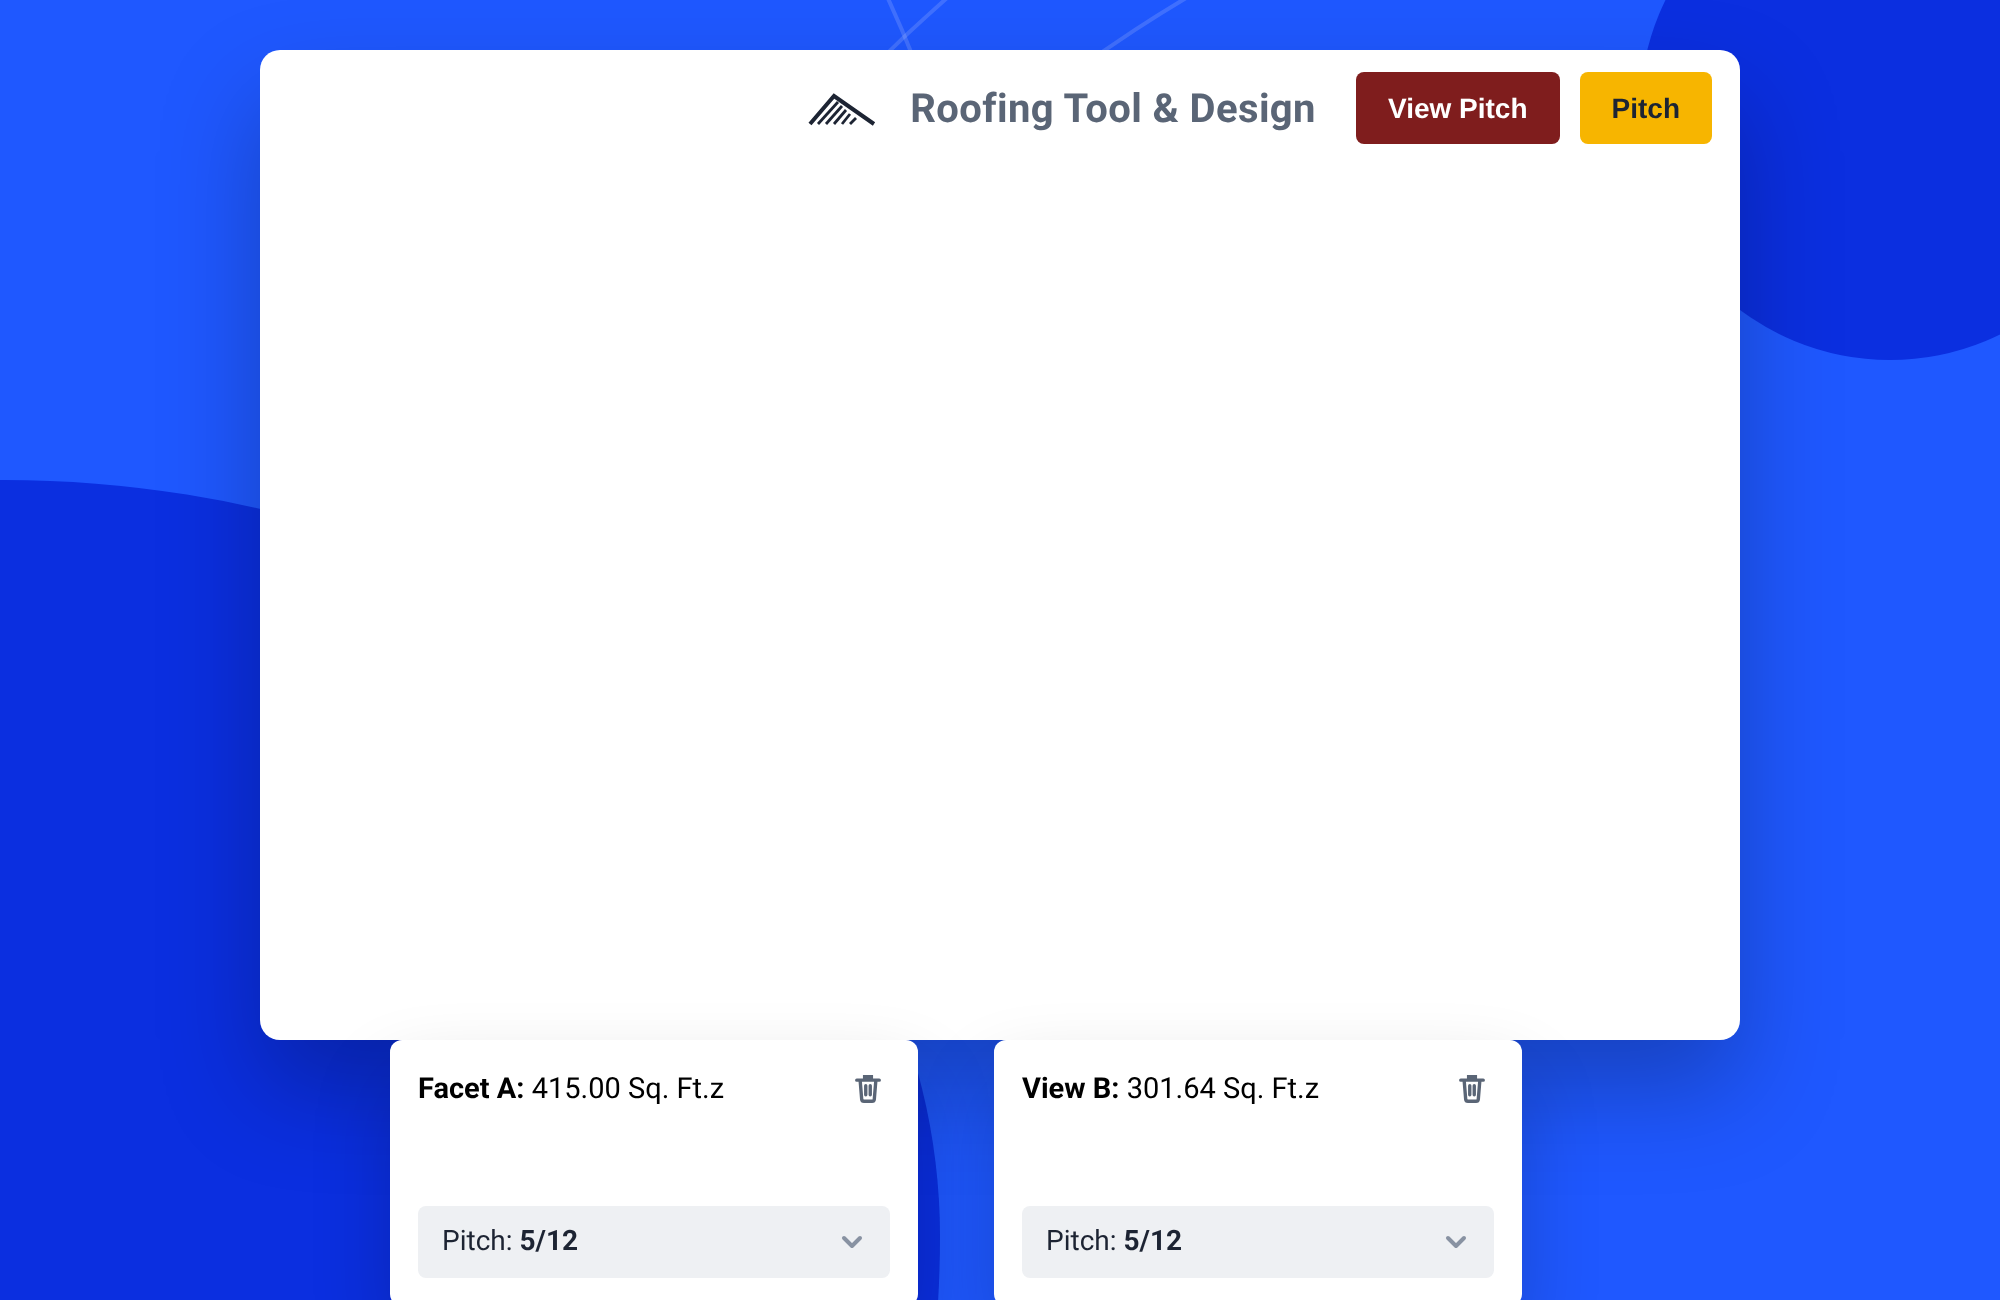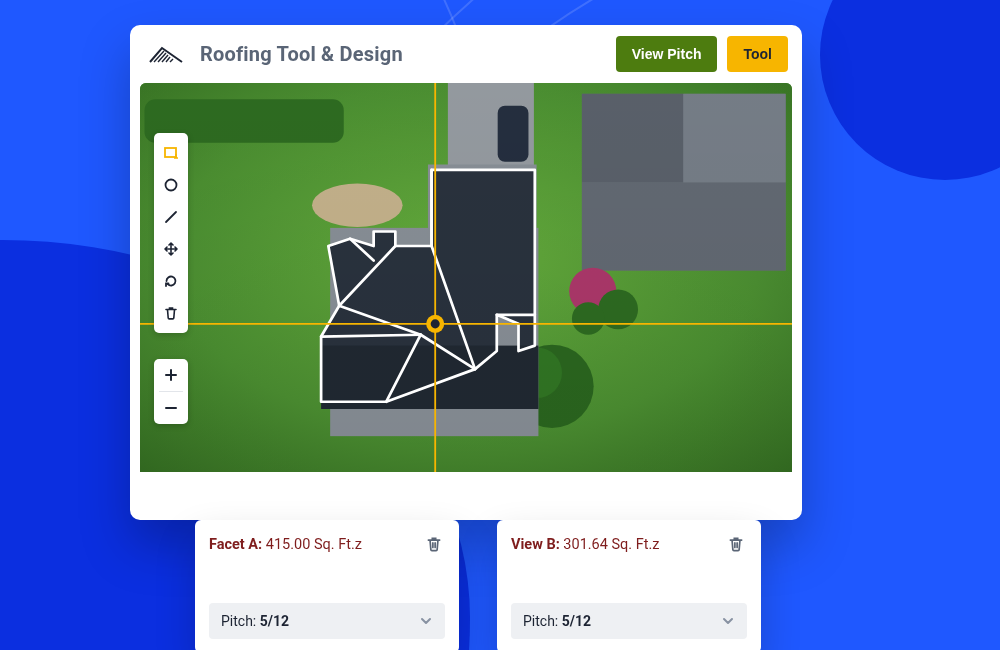--- a/index.html
+++ b/index.html
@@ -11,47 +11,48 @@
   .bg .arc1, .bg .arc2, .bg .arc3 { position: absolute; border: 2px solid rgba(255,255,255,0.15); border-radius: 50%; }
   .bg .arc1 { width: 1200px; height: 1200px; left: -700px; top: -350px; }
   .bg .arc2 { width: 1400px; height: 1400px; right: -650px; top: -100px; }
   .bg .arc3 { width: 1600px; height: 1600px; right: -800px; top: -200px; }
   .bg .blob1 { position: absolute; width: 900px; height: 900px; left: -430px; top: 240px; background: #0b2fe0; border-radius: 48% 52% 55% 45% / 50% 42% 58% 50%; }
   .bg .blob2 { position: absolute; width: 250px; height: 250px; right: -70px; top: -70px; background: #0b2fe0; border-radius: 50%; }
 
   .panel {
     position: absolute;
     left: 130px; top: 25px;
-    width: 672px; height: 495px;
+    width: 740px; height: 495px;
     background: #fff;
     border-radius: 10px;
     box-shadow: 0 25px 50px rgba(0,0,0,0.25);
     z-index: 2;
     display: flex; flex-direction: column;
     overflow: hidden;
+    align-items: flex-end;
   }
 
   .header {
     height: 58px;
     display: flex; align-items: center;
     padding: 0 14px 0 18px;
     gap: 10px;
   }
   .header .title {
     font-size: 20px; font-weight: 700; color: #5a6576; letter-spacing: .2px;
     margin-left: 6px;
   }
   .header .spacer { flex: 1; }
   .btn {
     height: 36px; padding: 0 16px; border-radius: 4px;
     font-size: 14px; font-weight: 700;
     display: inline-flex; align-items: center; justify-content: center;
     cursor: pointer; border: none;
   }
-  .btn-primary { background: #4d7c0f; color: #fff; }
+  .btn-primary { background: #7f1d1d; color: #fff; }
   .btn-save { background: #f7b500; color: #1d2433; }
 
   .canvas-wrap {
     position: relative;
     margin: 0 10px 10px 10px;
     flex: 1;
     border-radius: 6px;
     overflow: hidden;
   }
   .map-bg { position: absolute; inset: 0; }
@@ -92,21 +93,21 @@
 
   
   .cards { position: absolute; left: 195px; top: 520px; display: flex; gap: 38px; z-index: 3; }
   .card {
     width: 264px;
     background: #fff; border-radius: 6px;
     box-shadow: 0 20px 40px rgba(0,0,0,0.2);
     padding: 13px 14px 14px 14px;
   }
   .card-head { display: flex; align-items: center; justify-content: space-between; margin-bottom: 11px; }
-  .card-title { font-size: 14.5px; color: #7f1d1d; }
+  .card-title { font-size: 14.5px; color: #000000; }
   .card-title .label { font-weight: 700; }
   .trash { width: 22px; height: 22px; display: flex; align-items: center; justify-content: center; cursor: pointer; color: #5a6576; }
   .pitch-select {
     height: 36px; background: #eef0f3; border-radius: 4px;
     display: flex; align-items: center; justify-content: space-between;
     padding: 0 12px; cursor: pointer; margin-top: 48px;
   }
   .pitch-select .ptxt { font-size: 14px; color: #1d2433; }
   .pitch-select .ptxt .pval { font-weight: 700; }
   .chev { color: #8892a2; }
@@ -133,21 +134,21 @@
         <line x1="6" y1="20" x2="16" y2="9" stroke="#1d2433" stroke-width="1.4"></line>
         <line x1="10" y1="20" x2="18" y2="11" stroke="#1d2433" stroke-width="1.4"></line>
         <line x1="14" y1="20" x2="20" y2="13" stroke="#1d2433" stroke-width="1.4"></line>
         <line x1="18" y1="20" x2="22" y2="15" stroke="#1d2433" stroke-width="1.4"></line>
         <line x1="22" y1="20" x2="25" y2="17" stroke="#1d2433" stroke-width="1.4"></line>
       </svg>
     </span>
     <div class="title">Roofing Tool &amp;  Design</div>
     <div class="spacer"></div>
     <button class="btn btn-primary">View Pitch</button>
-    <button class="btn btn-save">Tool</button>
+    <button class="btn btn-save">Pitch</button>
   </div>
 
   <div class="canvas-wrap">
 
     <svg class="map-bg" viewBox="0 0 720 430" preserveAspectRatio="none">
 
       <rect x="0" y="0" width="720" height="430" fill="#4c8f2f"></rect>
       <rect x="0" y="0" width="720" height="430" fill="url(#gnoise)"></rect>
       <defs>
         <radialGradient id="gnoise" cx="50%" cy="45%" r="75%">

